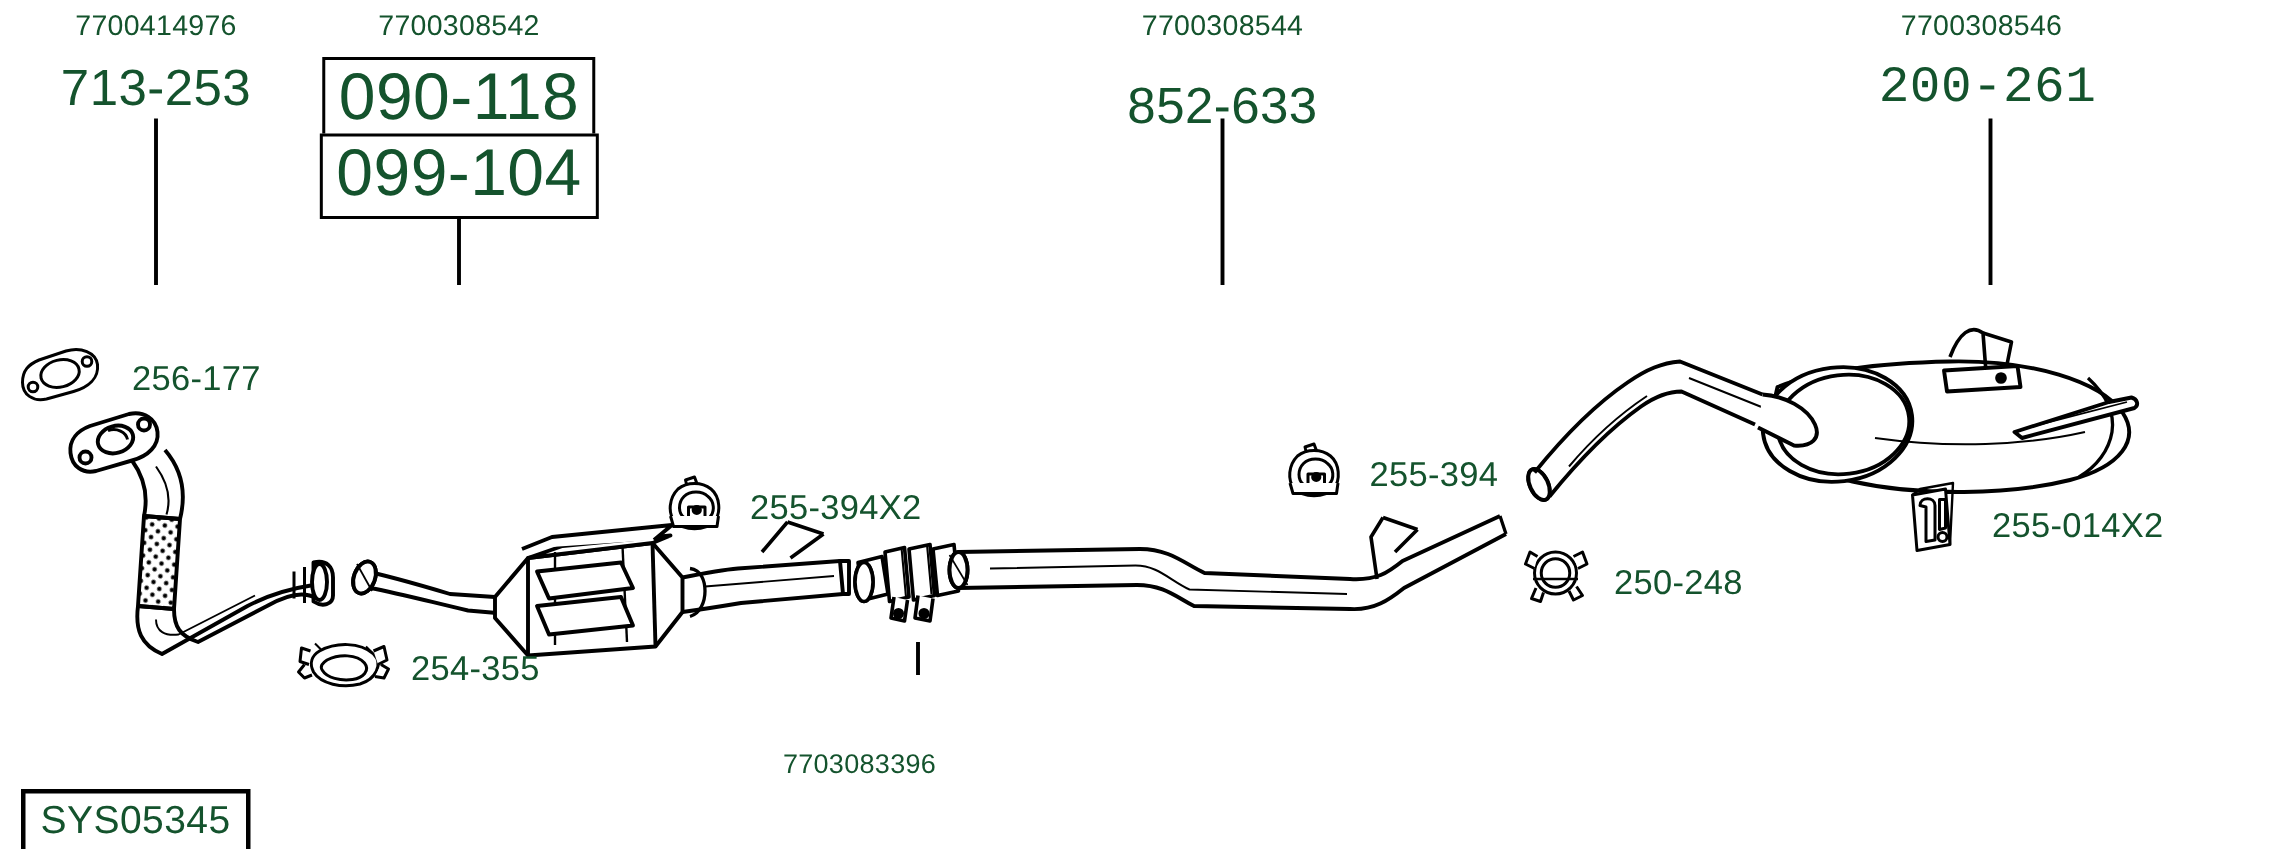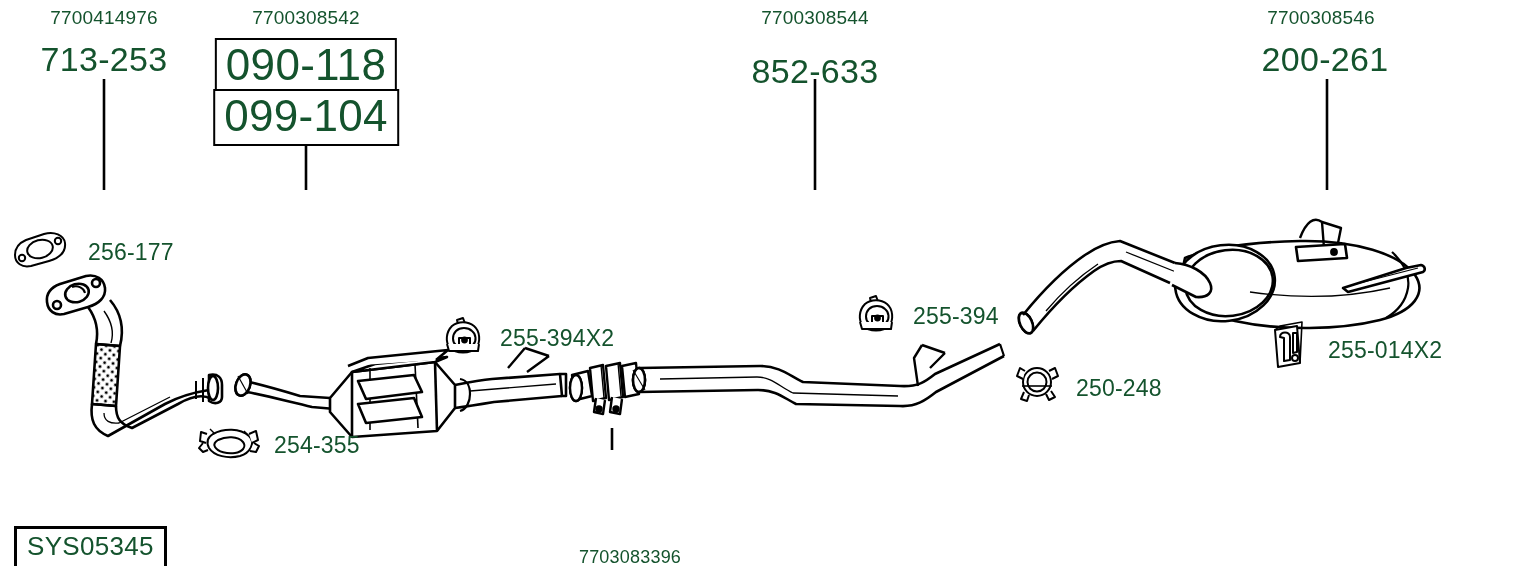--- a/index.html
+++ b/index.html
@@ -293,23 +293,23 @@
   <div class="txt part-big ctr" style="left:104px; top:42px;">713-253</div>
 
   <div class="txt oem-code ctr" style="left:306px; top:8px;">7700308542</div>
   <div class="txt part-boxed ctr" style="left:306px; top:38px;">090-118</div>
   <div class="txt part-boxed ctr" style="left:306px; top:89px;">099-104</div>
 
   <div class="txt oem-code ctr" style="left:815px; top:8px;">7700308544</div>
   <div class="txt part-big ctr" style="left:815px; top:42px;margin-top:12px;">852-633</div>
 
   <div class="txt oem-code ctr" style="left:1321px; top:8px;">7700308546</div>
-  <div class="txt part-big ctr" style="left:1325px; top:42px;">200-261</div>
-
-  <div class="txt sub-code ctr" style="left:630px; top:500px;margin-top:48px;">7703083396</div>
+  <div class="txt part-big ctr" style="left:1325px; top:42px;font-family:Liberation Mono, monospace;">200-261</div>
+
+  <div class="txt sub-code ctr" style="left:573px; top:500px;">7703083396</div>
 
   <div class="txt ref-label" style="left:76px; top:241px;">256-177</div>
   <div class="txt ref-label" style="left:262px; top:434px;">254-355</div>
   <div class="txt ref-label" style="left:488px; top:327px;">255-394X2</div>
   <div class="txt ref-label" style="left:901px; top:305px;">255-394</div>
   <div class="txt ref-label" style="left:1064px; top:377px;">250-248</div>
   <div class="txt ref-label" style="left:1316px; top:339px;">255-014X2</div>
 
   <div class="txt sys-box" style="left:14px; top:526px;">SYS05345</div>
 

